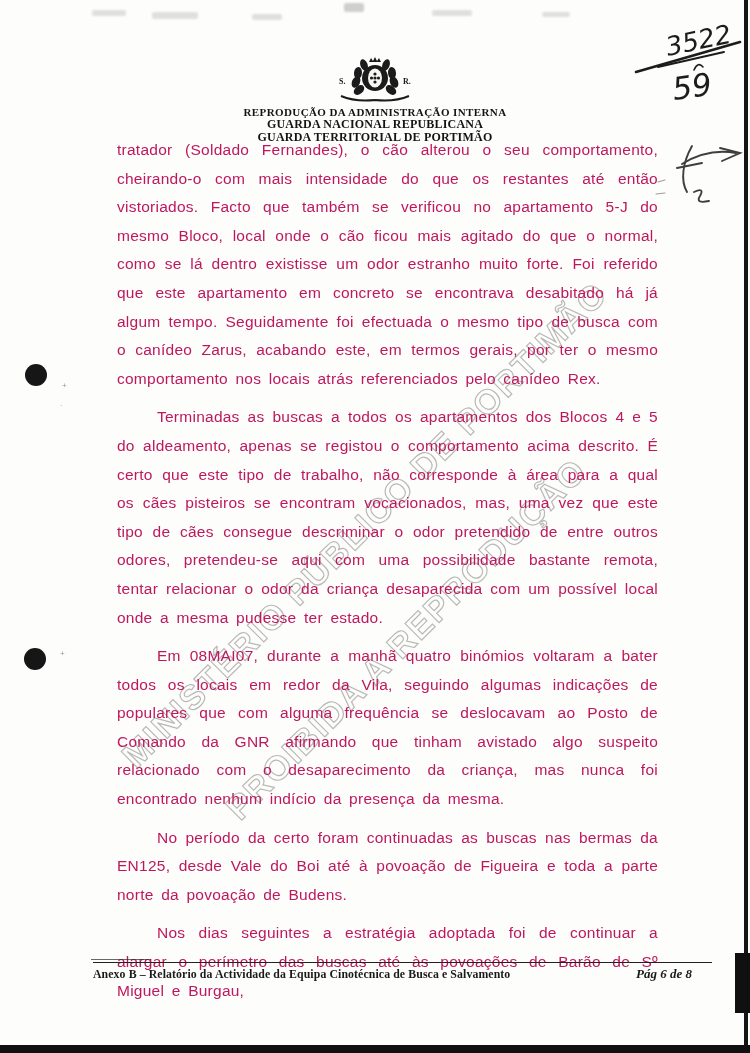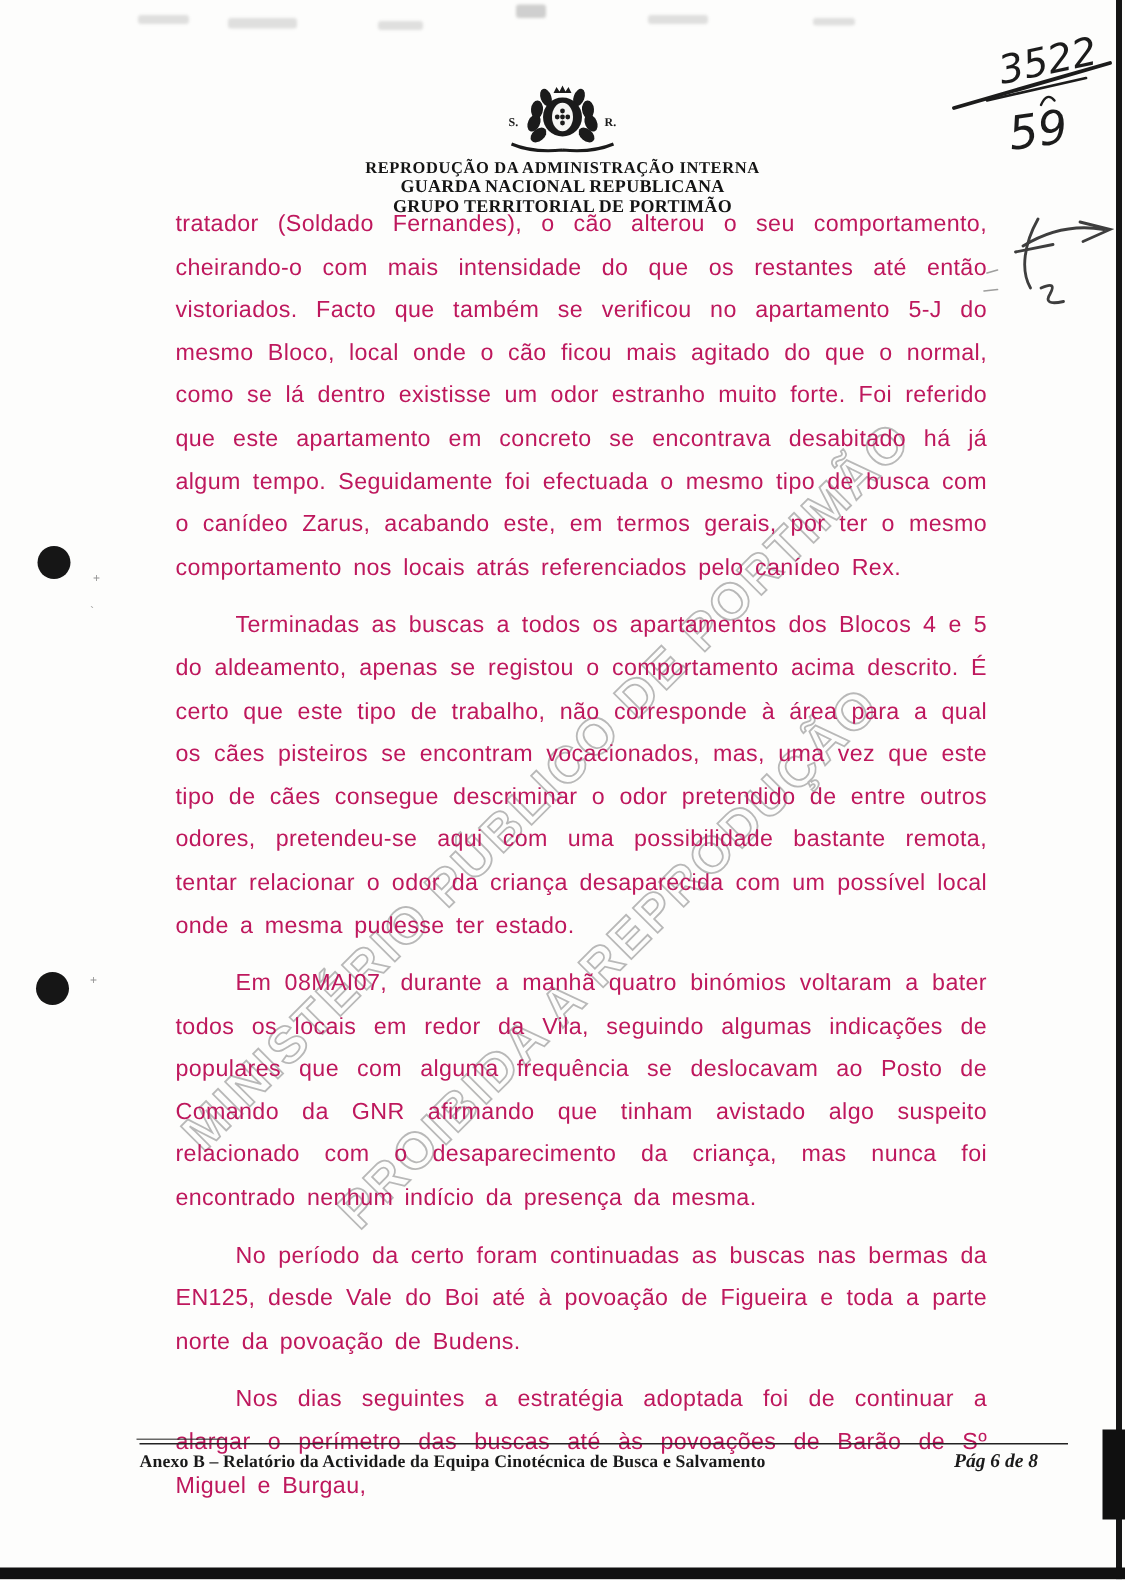--- a/index.html
+++ b/index.html
@@ -109,21 +109,21 @@
           <circle cx="48" cy="26" r="1.6"></circle>
           <circle cx="48" cy="22" r="1.6"></circle>
       </g>
 
       <path d="M14,40 q14,6 34,4 M82,40 q-14,6 -34,4" stroke="#1b1b1b" stroke-width="2" fill="none"></path>
       <text x="12" y="28" font-family="Liberation Serif, serif" font-weight="bold" font-size="8" fill="#1b1b1b">S.</text>
       <text x="76" y="28" font-family="Liberation Serif, serif" font-weight="bold" font-size="8" fill="#1b1b1b">R.</text>
     </svg>
     <div class="hline1">REPRODUÇÃO DA ADMINISTRAÇÃO INTERNA</div>
     <div class="hline2">GUARDA NACIONAL REPUBLICANA</div>
-    <div class="hline3">GRUPO TERRITORIAL DE PORTIMÃO</div>
+    <div class="hline3">GUARDA TERRITORIAL DE PORTIMÃO</div>
   </div>
 
   <svg class="paraph" width="98" height="72" viewBox="0 0 98 72">
     <g stroke="#2a2a2a" stroke-width="1.9" fill="none" stroke-linecap="round" opacity="0.9">
       <path d="M30,30 Q56,14 84,19"></path>
       <path d="M68,14 L88,19 L70,27"></path>
       <path d="M40,12 C31,28 28,46 35,58"></path>
       <path d="M25,34 L50,29"></path>
       <path d="M42,58 q11,-5 6,4 q-5,8 9,5"></path>
       <path d="M6,48 l7,-2 M4,60 l9,-1" stroke-width="1.1" opacity="0.5"></path>

